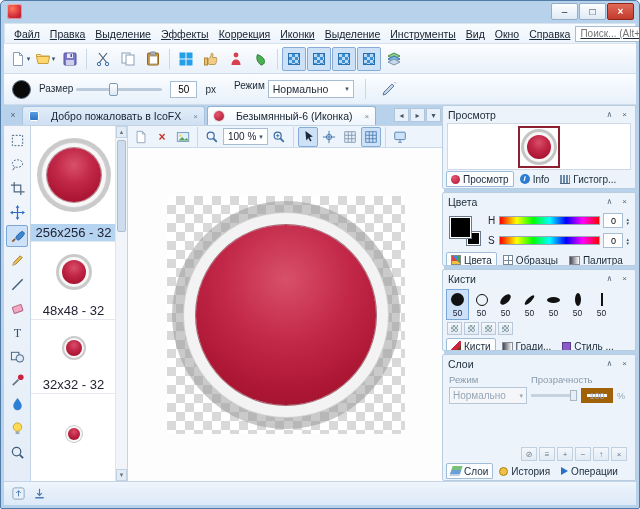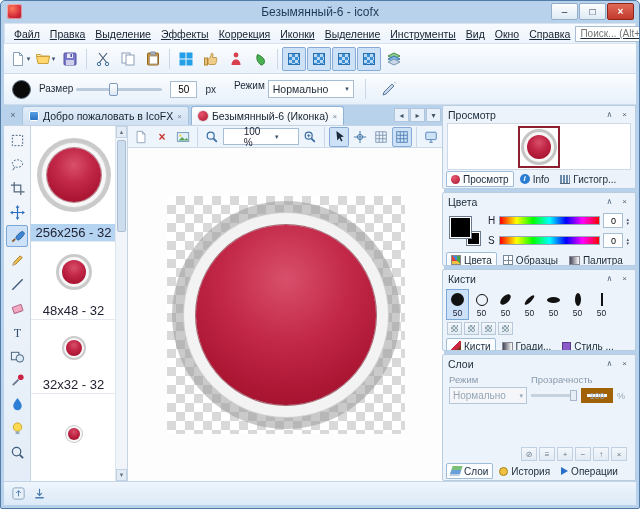--- a/index.html
+++ b/index.html
@@ -43,21 +43,21 @@
     border:1px solid #7d9cbd;border-radius:2px;}
   .num-input{width:27px;height:17px;border:1px solid #a6bdd4;text-align:center;font-size:10px;font-family:"Liberation Sans",sans-serif;}
   .unit{font-size:10px;color:#1c2836;}
   .dropdown{width:86px;height:18px;border:1px solid #a6bdd4;background:#fff;display:flex;align-items:center;
     padding:0 4px;font-size:10.5px;color:#1c2836;}
   .dropdown .dcaret{margin-left:auto;font-size:7px;color:#3a536e;}
   
   .tabbar{position:absolute;top:104px;left:3px;width:440px;height:20px;display:flex;align-items:flex-end;padding:0 2px;gap:2px;}
   .tclose{width:14px;height:14px;margin-bottom:3px;display:flex;align-items:center;justify-content:center;
     font-size:9px;color:#567;border:1px solid transparent;}
-  .tab{height:19px;display:flex;align-items:center;gap:4px;padding:0 6px;font-size:10.5px;color:#16222e;
+  .tab{height:19px;display:flex;align-items:center;gap:12px;padding:0 6px;font-size:10.5px;color:#16222e;
     background:linear-gradient(#e2edf9,#cfe0f2);border:1px solid #a8c4de;border-bottom:none;border-radius:3px 3px 0 0;}
   .tab.active{background:linear-gradient(#ffffff,#eef5fc);border-color:#8fb2d6;}
   .tab .tx{font-size:8px;color:#789;}
   .tabico1{width:10px;height:10px;border-radius:2px;background:linear-gradient(#5aa6e8,#2a6fc0);box-shadow:inset 0 0 0 1px #fff;}
   .tabico2{width:10px;height:10px;border-radius:50%;background:radial-gradient(circle at 35% 30%,#e8556e,#a81430);box-shadow:0 0 0 1px #ddd;}
   .tabnav{margin-left:auto;display:flex;gap:1px;margin-bottom:3px;margin-right:1px;}
   .tn{width:15px;height:14px;border:1px solid #b0c6dc;background:#e8f1fa;display:flex;align-items:center;justify-content:center;font-size:8px;color:#456;}
   
   .main{position:absolute;top:124px;left:3px;width:440px;bottom:27px;display:flex;background:#fff;border-top:1px solid #c4d4e4;}
   .tools{width:27px;background:linear-gradient(#f3f7fc,#e4edf7);border-right:1px solid #c4d4e4;
@@ -81,21 +81,21 @@
     font-size:6px;color:#678;background:#e3ecf5;border:1px solid #c2d2e2;}
   .sbtn.up{top:0;} .sbtn.down{bottom:0;}
   .sthumb{position:absolute;left:1px;top:14px;width:9px;height:92px;background:#cdddee;border:1px solid #aabfd4;border-radius:2px;}
   .center{flex:1;display:flex;flex-direction:column;background:#fdfdfd;}
   .ctoolbar{height:22px;background:#eef4fb;border-bottom:1px solid #ccd9e8;display:flex;align-items:center;padding:0 3px;gap:1px;}
   .cb{width:20px;height:20px;display:flex;align-items:center;justify-content:center;border-radius:2px;border:1px solid transparent;}
   .cb svg{width:14px;height:14px;}
   .cb.pressed{background:#cde2f7;border:1px solid #85abd6;}
   .delx{color:#c8332a;font-weight:bold;font-size:12px;}
   .zoombox{height:17px;border:1px solid #a6bdd4;background:#fff;display:flex;align-items:center;font-size:10px;
-    padding:0 20px;gap:3px;color:#223;}
+    padding:0 4px;gap:3px;color:#223;}
   .zoombox .dcaret{font-size:7px;color:#3a536e;}
   .canvas{flex:1;display:flex;align-items:center;justify-content:center;}
   .artboard{width:238px;height:238px;background:#fff;
     background-image:linear-gradient(45deg,#d9d9d9 25%,transparent 25%,transparent 75%,#d9d9d9 75%),
                      linear-gradient(45deg,#d9d9d9 25%,transparent 25%,transparent 75%,#d9d9d9 75%);
     background-size:18px 18px;background-position:0 0,9px 9px;
     display:flex;align-items:center;justify-content:center;}
   .icon-circle{width:180px;height:180px;border-radius:50%;
     background:radial-gradient(circle at 50% 30%,#d8506b 0%,#c22747 42%,#ab1633 75%,#95112b 100%);
     box-shadow:0 0 0 1px rgba(110,15,35,.6),0 0 0 12px #f3f3f3,0 0 0 13px #cfcfcf,0 0 0 24px rgba(150,150,150,.5);}
@@ -187,21 +187,20 @@
   .sb{width:18px;height:18px;display:flex;align-items:center;justify-content:center;border-radius:2px;}
   .sb svg{width:15px;height:15px;}
 </style>
 </head>
 <body>
 
 <div class="window">
 
   <div class="titlebar">
     <div class="app-icon"></div>
-    <div class="wtitle">Безымянный-6 - icofx</div>
     <div class="win-controls">
       <div class="wbtn">–</div>
       <div class="wbtn">□</div>
       <div class="wbtn close">×</div>
     </div>
   </div>
 
   <div class="menubar">
     <span class="mi">Файл</span>
     <span class="mi">Правка</span>

